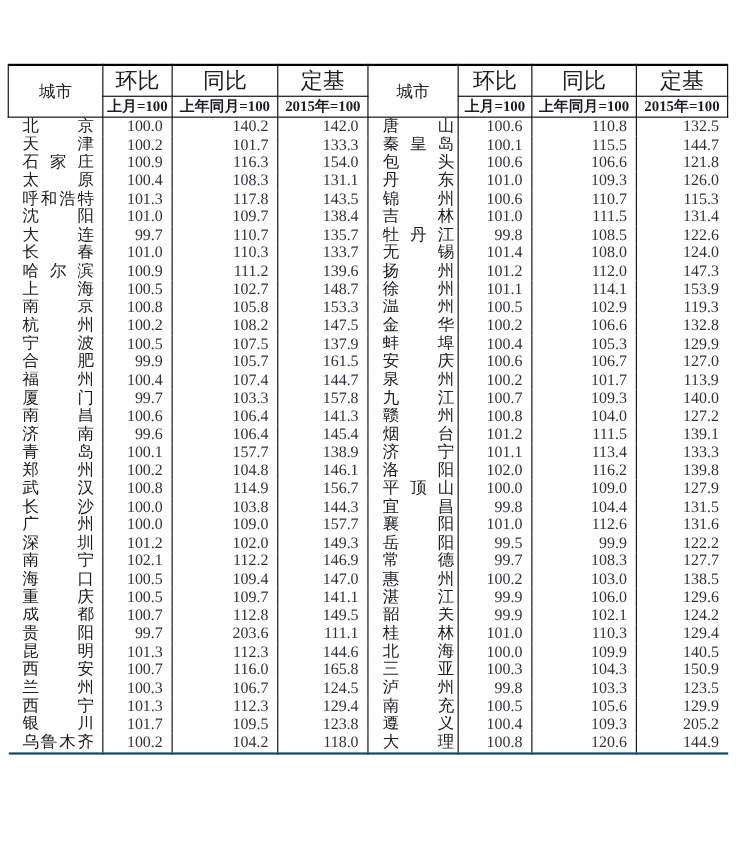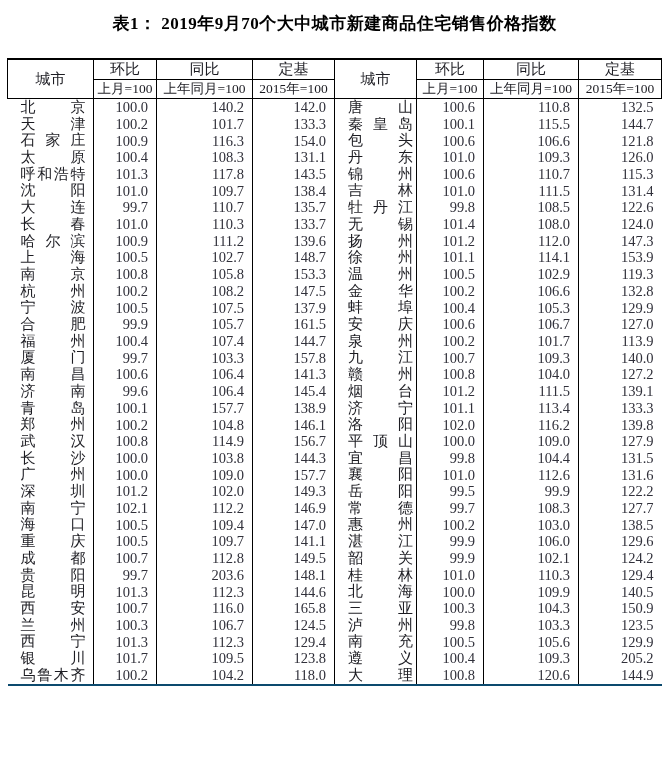--- a/index.html
+++ b/index.html
@@ -39,22 +39,22 @@
     border-bottom: 2px solid #0c4a6e;
   }
   thead th {
     border: 1px solid #000;
     font-weight: normal;
     text-align: center;
     padding: 0;
     color: #1c1c22;
     background: #ffffff;
   }
-  tr.h1 th { height: 19px; font-size: 15px; }
-  tr.h2 th { height: 18px; font-size: 13.5px; }
+  tr.h1 th { height: 19px; font-size: 20px; }
+  tr.h2 th { height: 18px; font-size: 13.5px; font-weight: bold; }
   thead th.city-head { font-size: 15px; }
   tbody td {
     padding: 0;
     font-size: 14.5px;
     line-height: 1;
     color: #30303a;
     white-space: nowrap;
     overflow: hidden;
   }
   
@@ -72,21 +72,20 @@
     font-size: 15px;
     color: #1c1c22;
   }
   .city-name span { display: inline-block; }
 </style>
 </head>
 <body>
 
 <div id="page">
 
-  <div id="title">表1： 2019年9月70个大中城市新建商品住宅销售价格指数</div>
 
   <table id="price-table">
     <colgroup>
       <col style="width:86px">
         <col style="width:63px">
         <col style="width:96px">
         <col style="width:82px">
       <col style="width:82px">
         <col style="width:67px">
         <col style="width:95px">
@@ -568,21 +567,21 @@
           <td class="val">102.1</td>
           <td class="val">124.2</td>
         </tr>
         <tr>
           <td class="city"><span class="city-name">
               <span>贵</span>
               <span>阳</span>
             </span></td>
           <td class="val">99.7</td>
           <td class="val">203.6</td>
-          <td class="val">148.1</td>
+          <td class="val">111.1</td>
           <td class="city"><span class="city-name">
               <span>桂</span>
               <span>林</span>
             </span></td>
           <td class="val">101.0</td>
           <td class="val">110.3</td>
           <td class="val">129.4</td>
         </tr>
         <tr>
           <td class="city"><span class="city-name">

